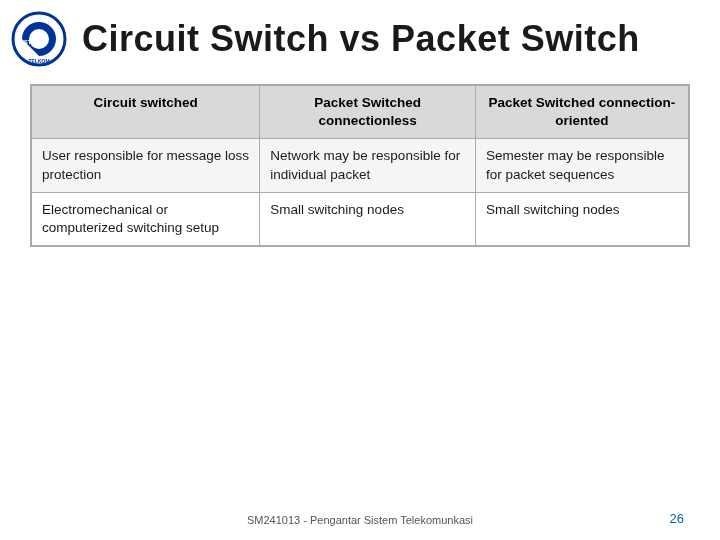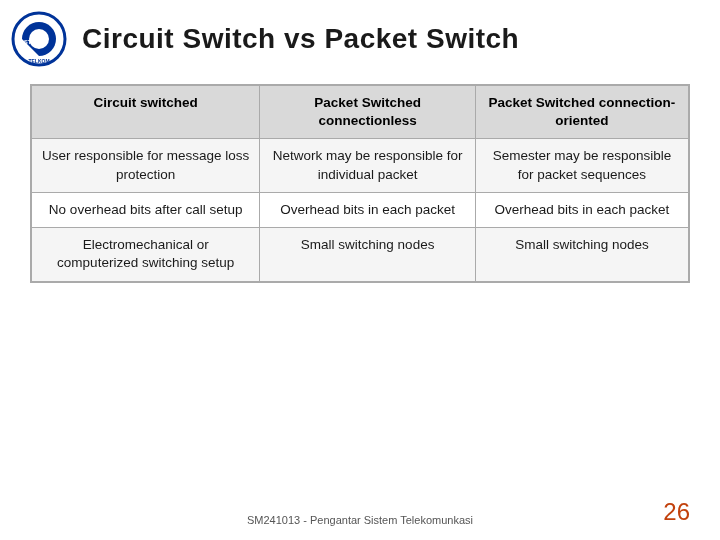--- a/index.html
+++ b/index.html
@@ -21,21 +21,21 @@
     }
 
     .logo {
       width: 58px;
       height: 58px;
       margin-right: 14px;
       flex-shrink: 0;
     }
 
     .page-title {
-      font-size: 28px;
+      font-size: 36px;
       font-weight: bold;
       color: #1a1a1a;
       letter-spacing: 0.5px;
     }
 
     .table-container {
       margin: 8px 30px 10px 30px;
       border: 1px solid #aaa;
       border-collapse: collapse;
     }
@@ -44,21 +44,20 @@
       width: 100%;
       border-collapse: collapse;
       font-size: 13.5px;
     }
 
     table th, table td {
       border: 1px solid #aaa;
       padding: 8px 10px;
       vertical-align: top;
       line-height: 1.35;
-      text-align: center;
     }
 
     table thead th {
       background: #d9d9d9;
       font-weight: bold;
       text-align: center;
       font-size: 13.5px;
     }
 
     table tbody td {
@@ -86,23 +85,23 @@
 
     .footer-text {
       font-size: 11px;
       color: #555;
       text-align: center;
     }
 
     .page-number {
       position: absolute;
       bottom: 14px;
-      right: 30px;
-      font-size: 24px;
-      color: #c2410c;
+      right: 36px;
+      font-size: 13px;
+      color: #0369a1;
       font-weight: normal;
     }
   </style>
 </head>
 <body>
 
 <div class="header">
 
   <svg class="logo" viewBox="0 0 58 58" xmlns="http://www.w3.org/2000/svg">
 
@@ -132,25 +131,20 @@
         </th>
       </tr>
     </thead>
     <tbody>
       <tr>
         <td>User responsible for message loss protection</td>
         <td>Network may be responsible for individual packet</td>
         <td>Semester may be responsible for packet sequences</td>
       </tr>
       <tr>
-        <td>No overhead bits after call setup</td>
-        <td>Overhead bits in each packet</td>
-        <td>Overhead bits in each packet</td>
-      </tr>
-      <tr>
         <td>Electromechanical or computerized switching setup</td>
         <td>Small switching nodes</td>
         <td>Small switching nodes</td>
       </tr>
     </tbody>
   </table>
 </div>
 
 <div class="footer">
   <div class="footer-text">

